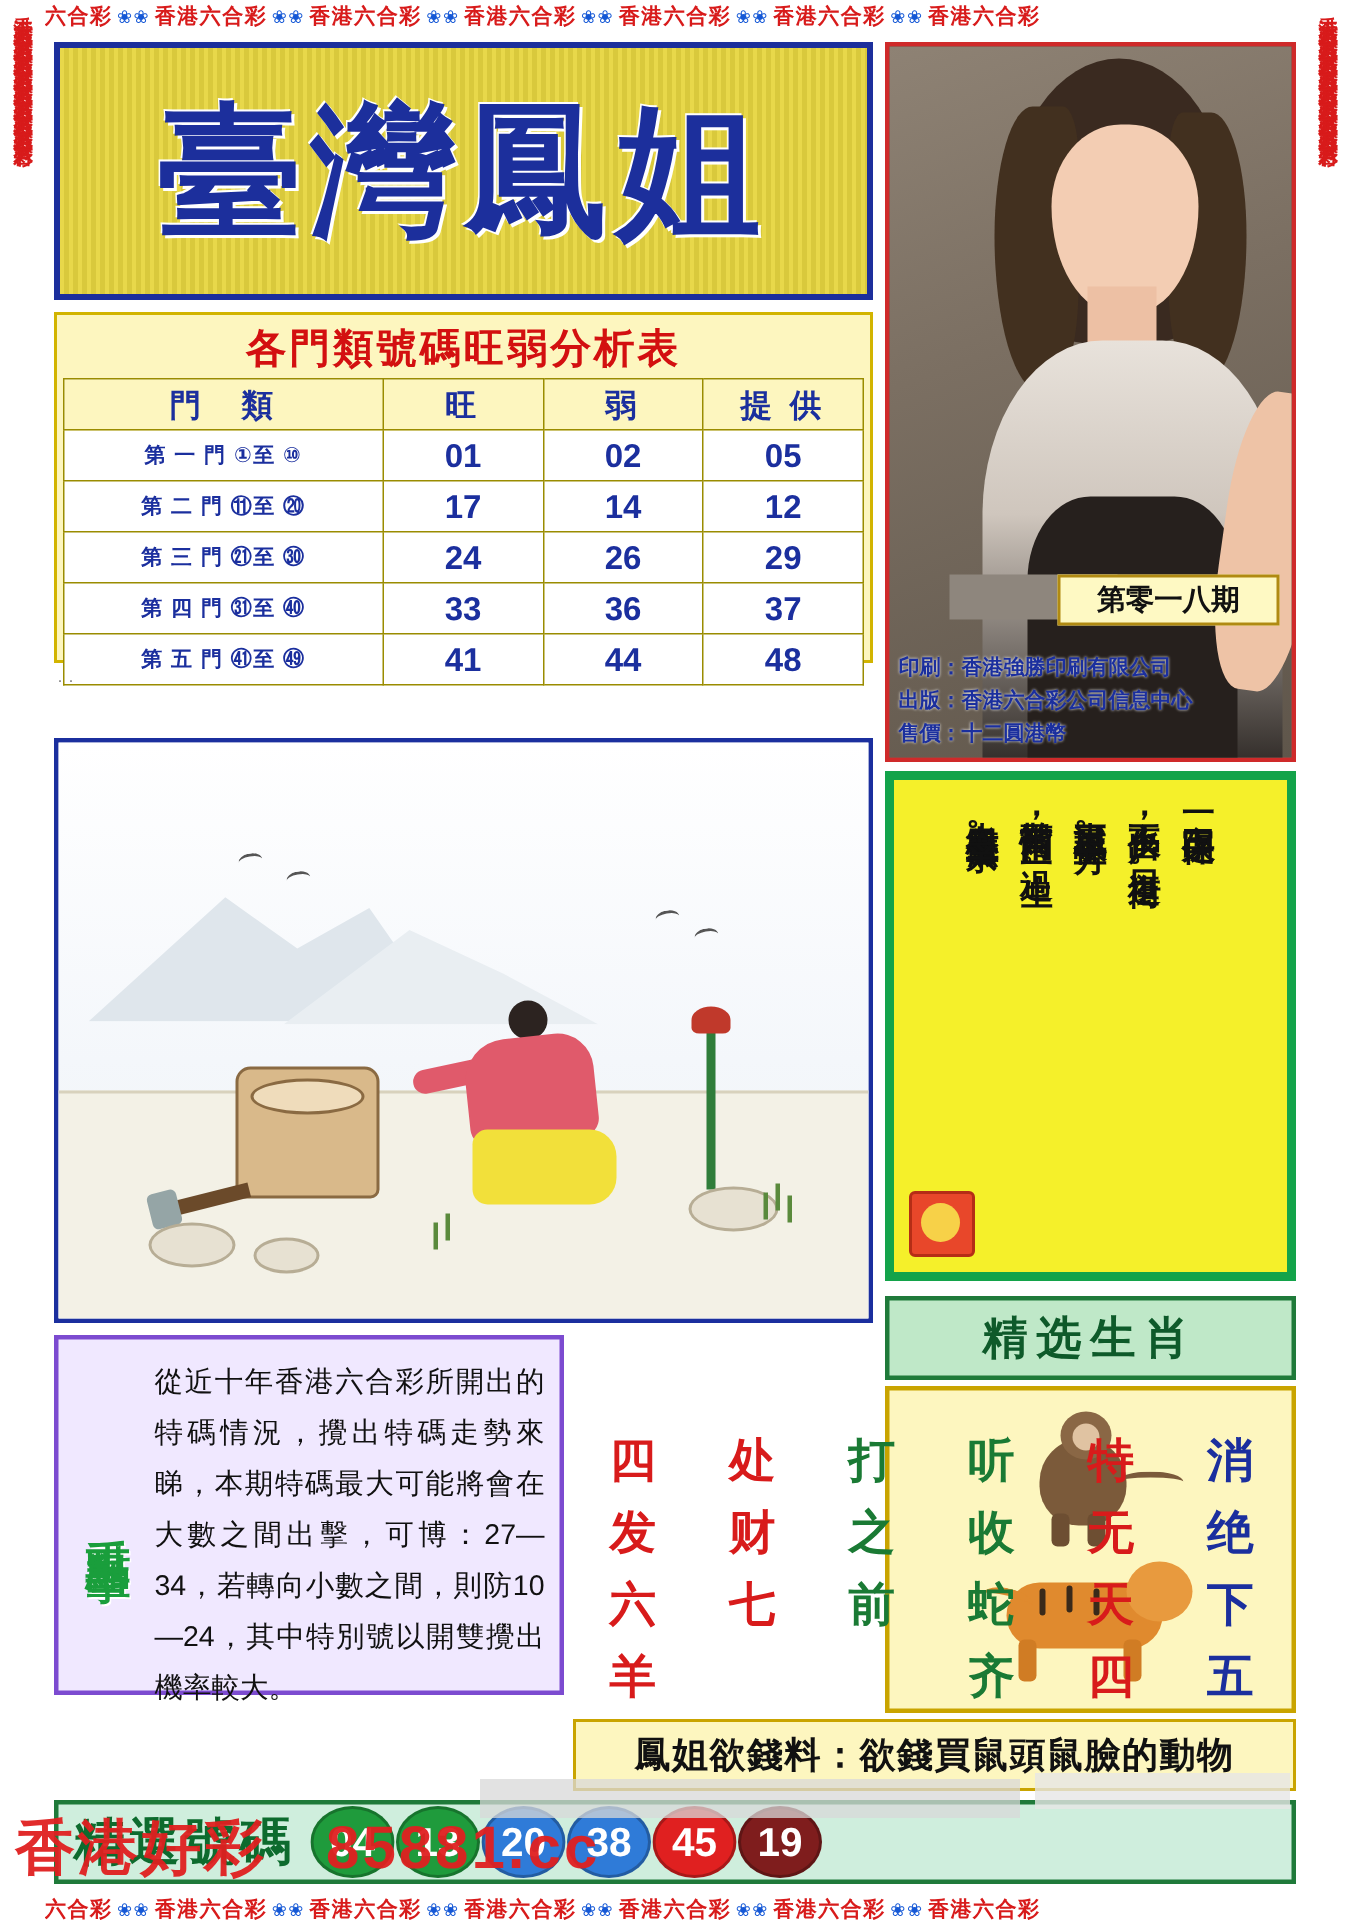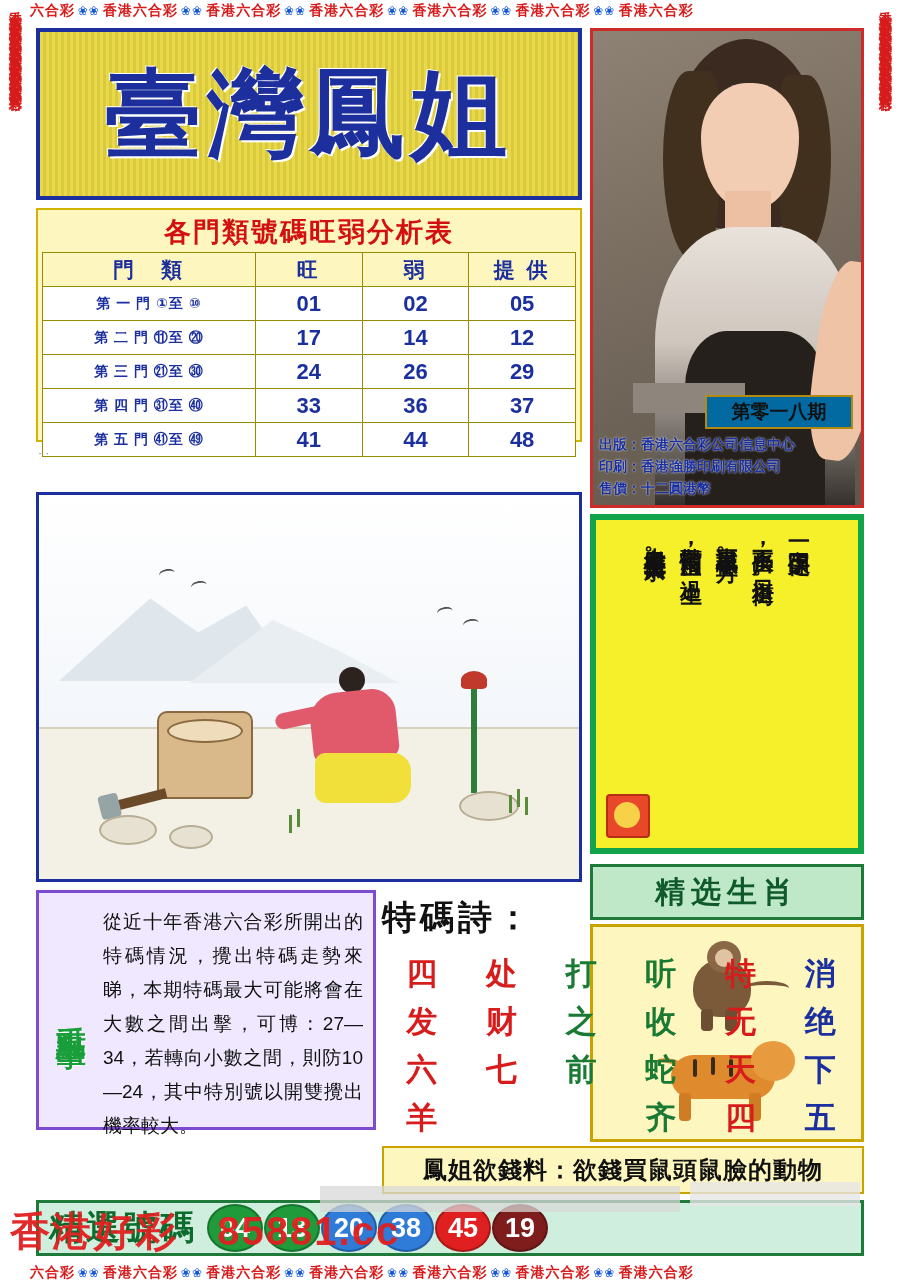--- a/index.html
+++ b/index.html
@@ -45,21 +45,21 @@
   .ph-hair{position:absolute;left:78px;top:8px;width:150px;height:190px;background:#3a2a20;border-radius:60% 60% 45% 45%/70% 70% 40% 40%;}
   .ph-face{position:absolute;left:108px;top:52px;width:98px;height:126px;background:#f3cdb3;border-radius:48% 48% 46% 46%/44% 44% 58% 58%;}
   .ph-hair2{position:absolute;left:70px;top:40px;width:56px;height:190px;background:#42301f;border-radius:50% 20% 40% 60%;}
   .ph-hair3{position:absolute;left:186px;top:44px;width:52px;height:180px;background:#42301f;border-radius:20% 50% 60% 40%;}
   .ph-neck{position:absolute;left:132px;top:160px;width:46px;height:46px;background:#edc0a4;}
   .ph-body{position:absolute;left:62px;top:196px;width:200px;height:290px;background:linear-gradient(180deg,#e8e2db 0%,#cfc6bd 40%,#2a2522 100%);border-radius:40% 40% 0 0;}
   .ph-dress{position:absolute;left:92px;top:300px;width:140px;height:186px;background:#26201d;border-radius:30% 30% 0 0;}
   .ph-arm{position:absolute;left:222px;top:230px;width:60px;height:200px;background:#eec3a6;border-radius:40%;transform:rotate(8deg);}
   .censor{position:absolute;left:40px;top:352px;width:112px;height:30px;background:#8e867d;}
   .issue-badge{
-    position:absolute;right:8px;top:364px;width:148px;height:34px;background:#0369a1;
+    position:absolute;right:8px;top:352px;width:148px;height:34px;background:#fef9c3;
     border:2px solid #b08a12;box-sizing:border-box;display:flex;align-items:center;justify-content:center;
     font-size:19px;font-weight:bold;color:#111111;
   }
   .photo-credits{position:absolute;left:6px;bottom:6px;width:262px;color:#1b2f9e;font-size:14px;line-height:22px;font-weight:bold;text-shadow:0 0 2px #ffffff;}
   .photo-credits div{white-space:nowrap;}
   
   .analysis{position:absolute;left:6px;top:186px;width:546px;height:234px;background:#fdf6bf;border:2px solid #d2b400;box-sizing:border-box;}
   .analysis h2{margin:0;padding:4px 0 2px;text-align:center;font-size:27px;font-weight:bold;color:#d31010;letter-spacing:2px;}
   table.an{width:534px;margin:0 auto;border-collapse:collapse;background:#ffffff;}
   table.an th,table.an td{border:1px solid #9a8c00;text-align:center;font-size:20px;color:#1b2f9e;height:31px;font-weight:bold;}
@@ -195,22 +195,22 @@
     <div class="ph-hair2"></div>
     <div class="ph-hair3"></div>
     <div class="ph-face"></div>
     <div class="ph-neck"></div>
     <div class="ph-body"></div>
     <div class="ph-dress"></div>
     <div class="ph-arm"></div>
     <div class="censor"></div>
     <div class="issue-badge">第零一八期</div>
     <div class="photo-credits">
+      <div>印刷：香港強勝印刷有限公司</div>
       <div>出版：香港六合彩公司信息中心</div>
-      <div>印刷：香港強勝印刷有限公司</div>
       <div>售價：十二圓港幣</div>
     </div>
   </div>
 
   <div class="analysis">
     <h2>各門類號碼旺弱分析表</h2>
     <table class="an">
       <tbody>
           <tr>
         <th class="colw1">門　類</th>
@@ -315,23 +315,20 @@
     </div>
   </div>
 
   <div class="purple">
     <div class="vlabel">
       <span>重點出擊</span>
     </div>
     <div class="ptext">從近十年香港六合彩所開出的特碼情況，攪出特碼走勢來睇，本期特碼最大可能將會在大數之間出擊，可博：27—34，若轉向小數之間，則防10—24，其中特別號以開雙攪出機率較大。</div>
   </div>
 
-  <div class="tema">
-    <span>特碼詩：</span>
-  </div>
   <div class="rowwrap" id="tema-grid">
       <b style="color: rgb(216, 27, 27);">四</b>
       <b style="color: rgb(216, 27, 27);">处</b>
       <b style="color: rgb(26, 122, 52);">打</b>
       <b style="color: rgb(26, 122, 52);">听</b>
       <b style="color: rgb(216, 27, 27);">特</b>
       <b style="color: rgb(27, 47, 158);">消</b>
       <b style="color: rgb(216, 27, 27);">发</b>
       <b style="color: rgb(216, 27, 27);">财</b>
       <b style="color: rgb(26, 122, 52);">之</b>

